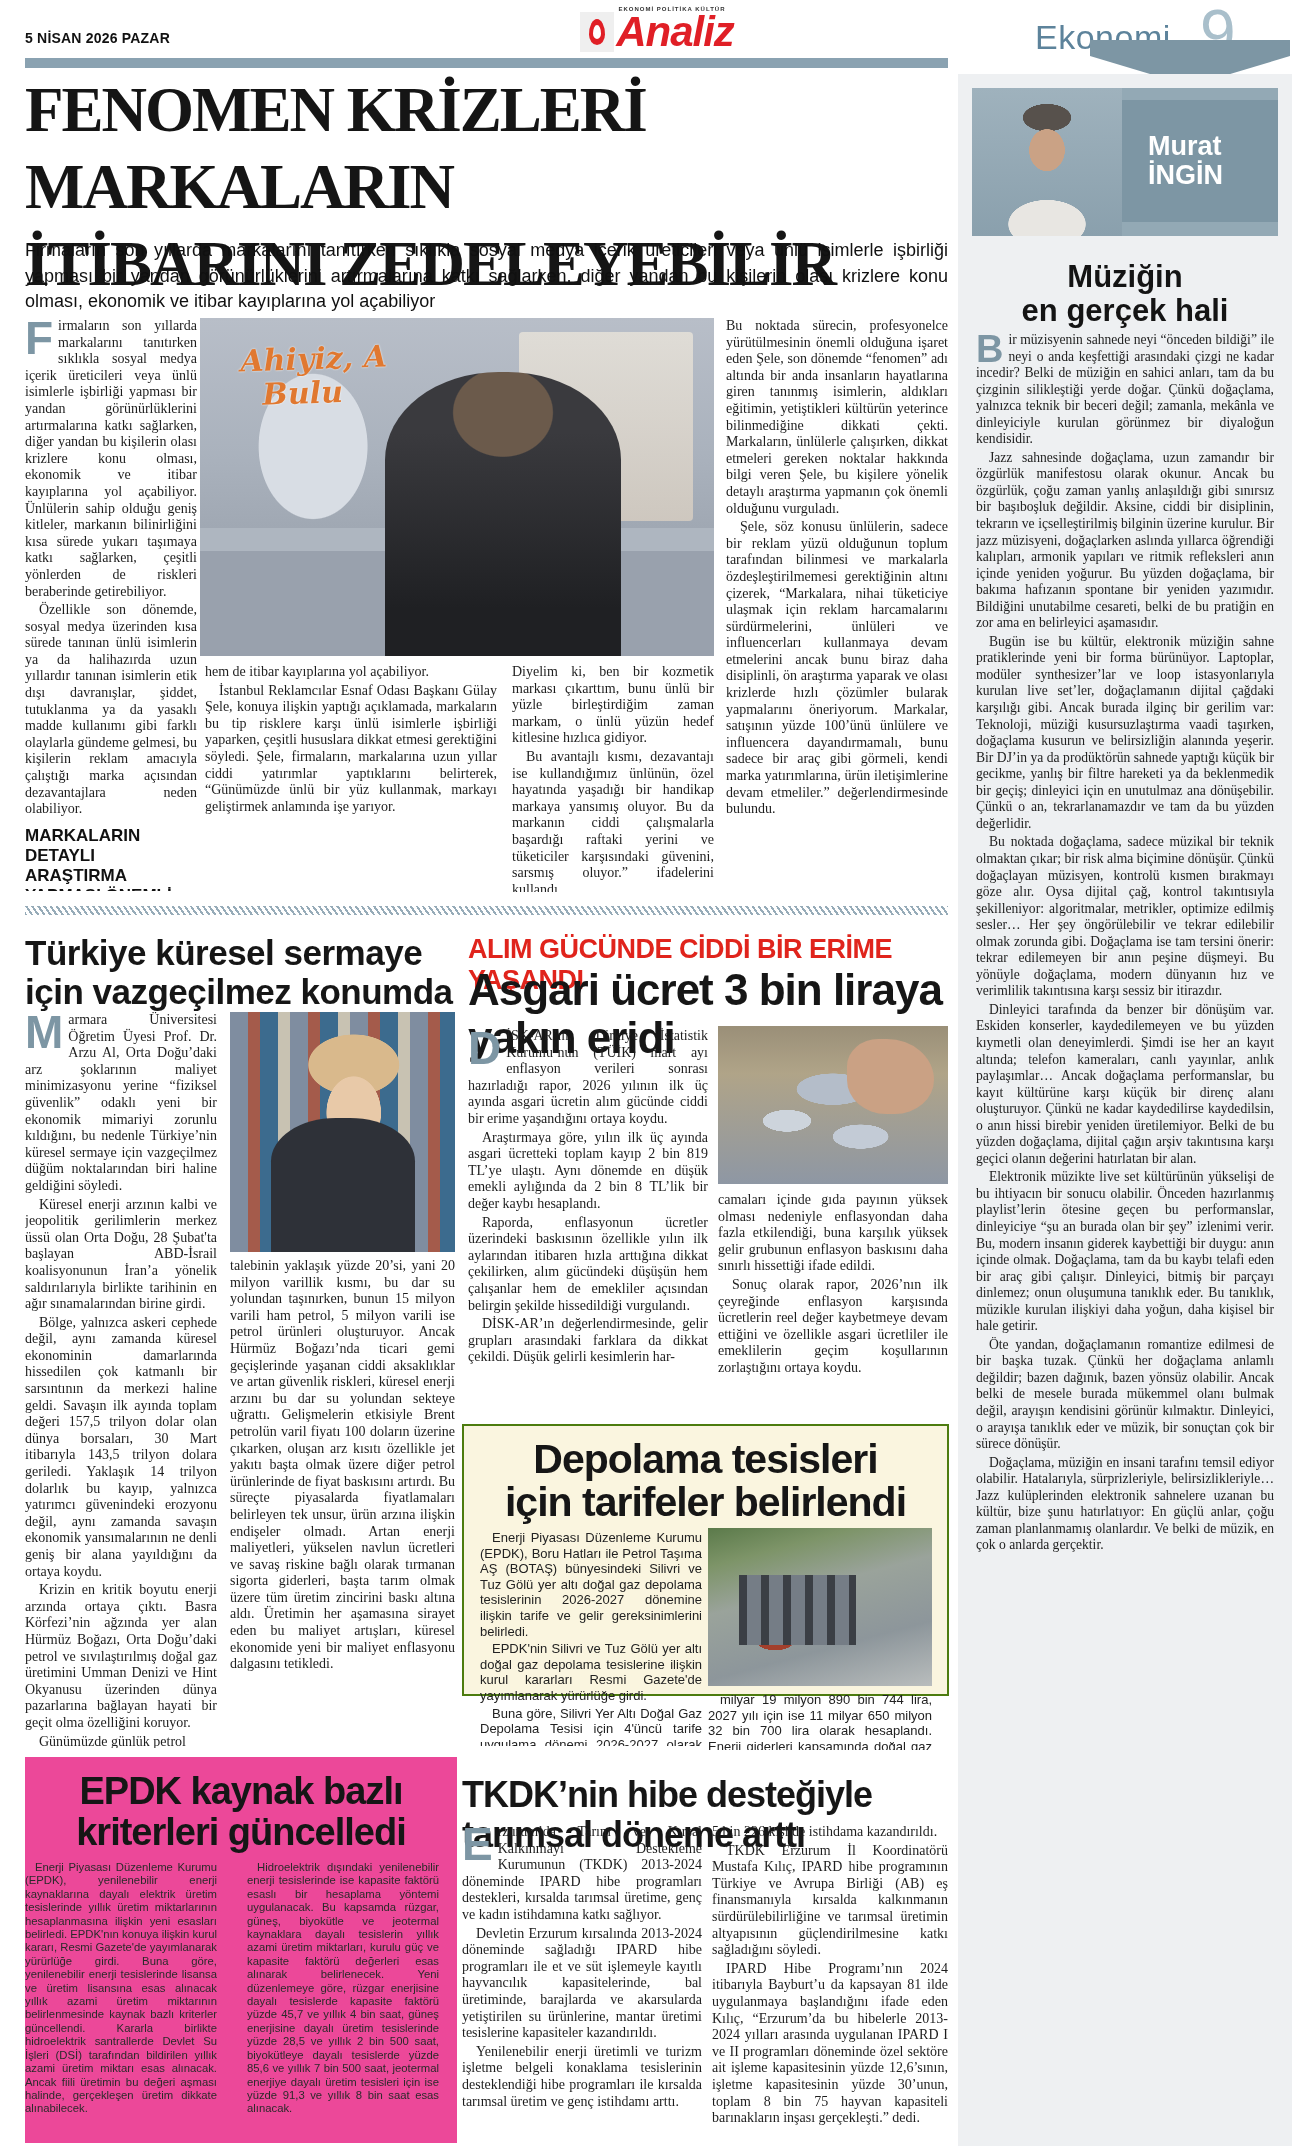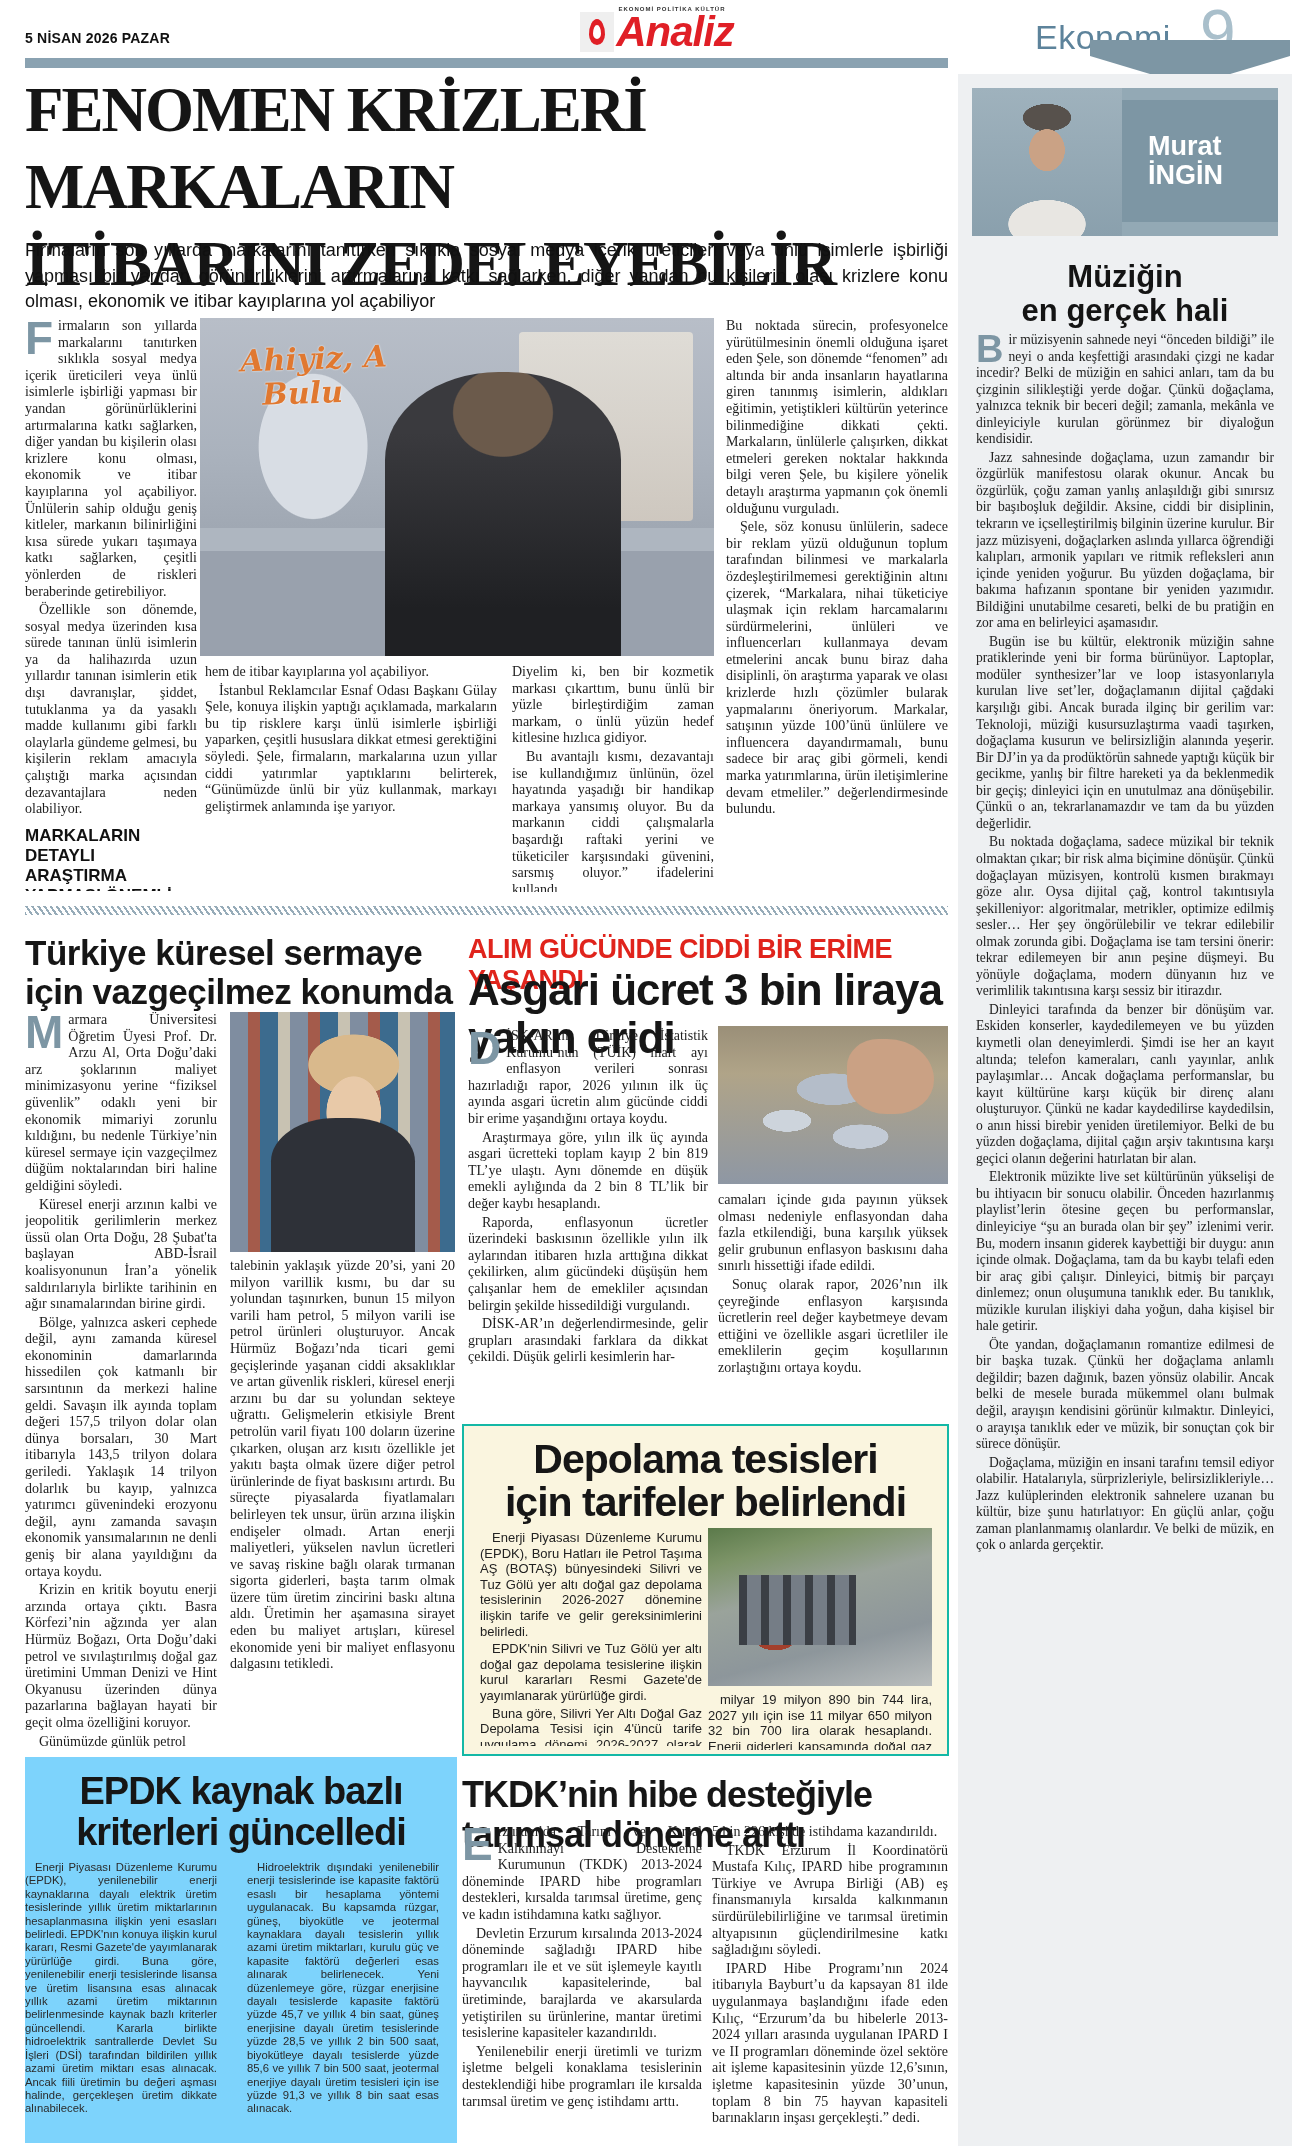--- a/index.html
+++ b/index.html
@@ -80,34 +80,34 @@
   .money-photo{left:718px;top:1026px;width:230px;height:158px;
       background:
         radial-gradient(40px 18px at 30% 60%,#cdd4dc 0 60%,transparent 61%),
         radial-gradient(46px 20px at 62% 70%,#c3cbd6 0 60%,transparent 61%),
         radial-gradient(60px 26px at 50% 40%,#b4bdc9 0 60%,transparent 61%),
         linear-gradient(180deg,#9a8f78 0%,#b0a488 30%,#8e97a4 100%);}
   .money-photo .hand{position:absolute;right:6%;top:8%;width:38%;height:48%;background:#caa184;
       border-radius:40% 60% 50% 50%;}
 
   
-  .depolama{position:absolute;left:462px;top:1424px;width:487px;height:332px;background:#faf5df;
-            border:2px solid #14b8a6;}
+  .depolama{position:absolute;left:462px;top:1424px;width:487px;height:272px;background:#faf5df;
+            border:2px solid #4d7c0f;}
   .depolama-hl{position:absolute;left:0;top:12px;width:100%;text-align:center;font-size:41px;line-height:43px;letter-spacing:-1px;}
   .depolama-photo{left:708px;top:1528px;width:224px;height:158px;
       background:
         radial-gradient(30px 14px at 30% 72%,#a33f2c 0 60%,transparent 61%),
         linear-gradient(165deg,#5b7a4a 0%,#7d9468 18%,#9aa39b 40%,#8d969b 70%,#b9bdbd 100%);}
   .depolama-photo .stack{position:absolute;left:14%;top:30%;width:52%;height:44%;
       background:repeating-linear-gradient(90deg,#3b3f45 0 8px,#757d86 8px 22px);}
   .sans-body{font-family:"Liberation Sans",sans-serif;font-size:13px;line-height:15.6px;text-align:justify;color:#222;}
   .sans-body p{margin:0 0 2px;text-indent:12px;}
 
   
-  .epdk{position:absolute;left:25px;top:1757px;width:432px;height:386px;background:#7dd3fc;}
+  .epdk{position:absolute;left:25px;top:1757px;width:432px;height:386px;background:#ec4899;}
   .epdk-hl{position:absolute;left:0;top:14px;width:100%;text-align:center;font-size:38px;line-height:41px;letter-spacing:-1px;}
   .small-sans{font-family:"Liberation Sans",sans-serif;font-size:11.3px;line-height:13.4px;text-align:justify;color:#2a2a2a;}
   .small-sans p{margin:0 0 2px;text-indent:10px;}
 
   
   .tkdk-hl{position:absolute;left:462px;top:1775px;width:490px;font-size:36px;line-height:40px;letter-spacing:-1px;font-weight:700;}
 
   
   .sidebar{position:absolute;left:958px;top:74px;width:334px;height:2072px;background:#eef0f2;}
   .author-photo{position:absolute;left:14px;top:14px;width:150px;height:148px;

